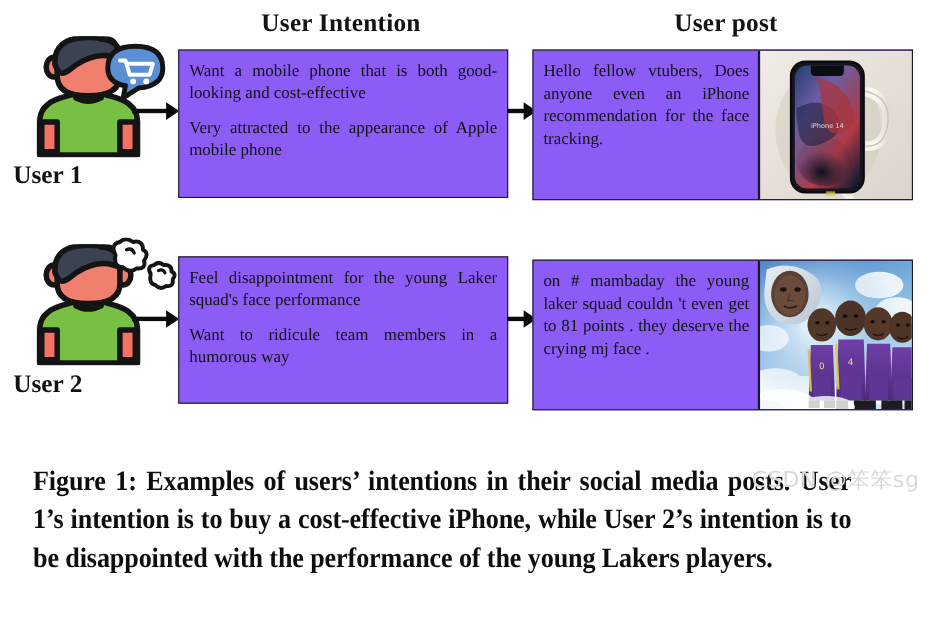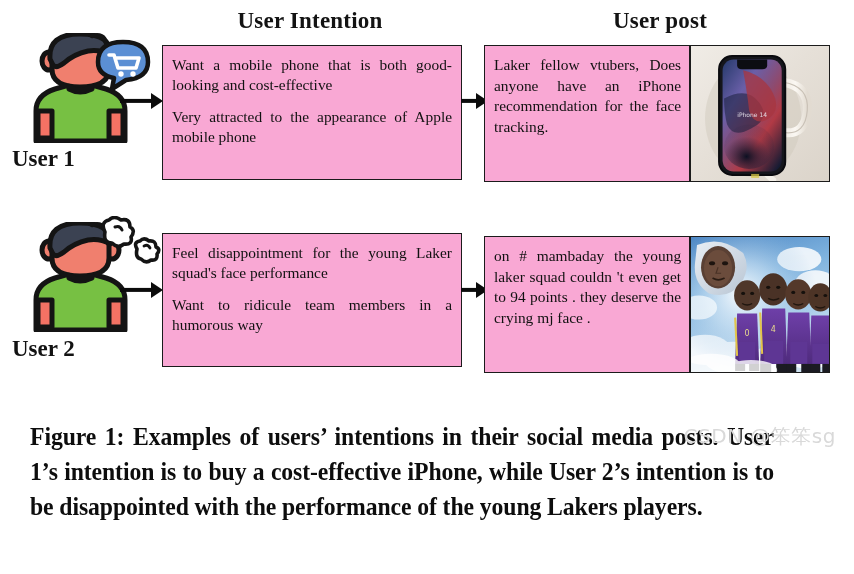--- a/index.html
+++ b/index.html
@@ -13,21 +13,21 @@
   
   .col-head{
     position:absolute;text-align:center;font-weight:bold;
     font-family:"Liberation Serif","DejaVu Serif",serif;
     font-size:23px;letter-spacing:.2px;color:#131313;
   }
 
   
   .box{
     position:absolute;box-sizing:border-box;
-    border:1.6px solid #1b1b1b;background:#f9a8d4;
+    border:1.6px solid #1b1b1b;background:#8b5cf6;
   }
   .intent-box{padding:9px 9px 6px 9px;}
   .intent-line{
     font-size:15.4px;line-height:1.33;
     text-align:justify;text-align-last:left;
     -webkit-hyphens:none;hyphens:none;
     color:#111;
   }
   .intent-line + .intent-line{margin-top:11px;}
 
@@ -127,21 +127,21 @@
     <div class="intent-line">Want a mobile phone that is both good-looking and cost-effective</div>
     <div class="intent-line">Very attracted to the appearance of Apple mobile phone</div>
   </div>
 
   <div class="arrow" style="left:461px;top:101px;width:30px;">
     <div class="shaft" style="width:18px;"></div>
     <div class="head" style="left:15px;"></div>
   </div>
 
   <div class="box post-box" style="left:484px;top:45px;width:346px;height:137px;">
-    <div class="post-text">Laker fellow vtubers, Does anyone have an iPhone recommendation for the face tracking.</div>
+    <div class="post-text">Hello fellow vtubers, Does anyone even an iPhone recommendation for the face tracking.</div>
     <div class="post-sep"></div>
     <div class="post-img">
       <svg viewBox="0 0 138 134" width="100%" height="100%" preserveAspectRatio="none">
         <defs>
           <linearGradient id="bgw" x1="0" y1="0" x2="1" y2="1">
             <stop offset="0%" stop-color="#f0ece6"></stop>
             <stop offset="45%" stop-color="#e6e0d8"></stop>
             <stop offset="100%" stop-color="#dbd4ca"></stop>
           </linearGradient>
           <linearGradient id="scr" x1="0.1" y1="0" x2="0.9" y2="1">
@@ -219,21 +219,21 @@
     <div class="intent-line">Feel disappointment for the young Laker squad's face performance</div>
     <div class="intent-line">Want to ridicule team members in a humorous way</div>
   </div>
 
   <div class="arrow" style="left:461px;top:290px;width:30px;">
     <div class="shaft" style="width:18px;"></div>
     <div class="head" style="left:15px;"></div>
   </div>
 
   <div class="box post-box" style="left:484px;top:236px;width:346px;height:137px;">
-    <div class="post-text">on # mambaday the young laker squad couldn 't even get to 94 points . they deserve the crying mj face .</div>
+    <div class="post-text">on # mambaday the young laker squad couldn 't even get to 81 points . they deserve the crying mj face .</div>
     <div class="post-sep"></div>
     <div class="post-img">
       <svg viewBox="0 0 138 134" width="100%" height="100%" preserveAspectRatio="none">
         <defs>
           <linearGradient id="sky" x1="0" y1="0" x2="0.3" y2="1">
             <stop offset="0%" stop-color="#4c86c4"></stop>
             <stop offset="40%" stop-color="#7fb3df"></stop>
             <stop offset="100%" stop-color="#cfe3f2"></stop>
           </linearGradient>
           <radialGradient id="glow" cx="0.36" cy="0.42" r="0.55">

